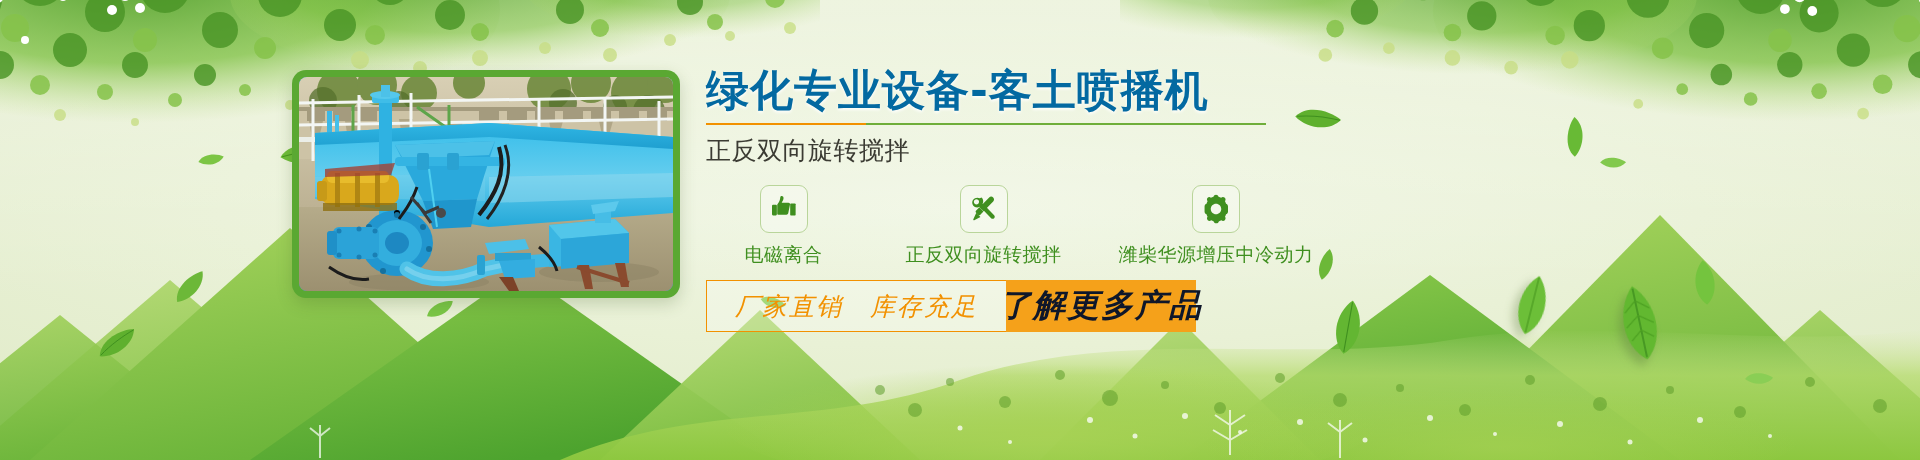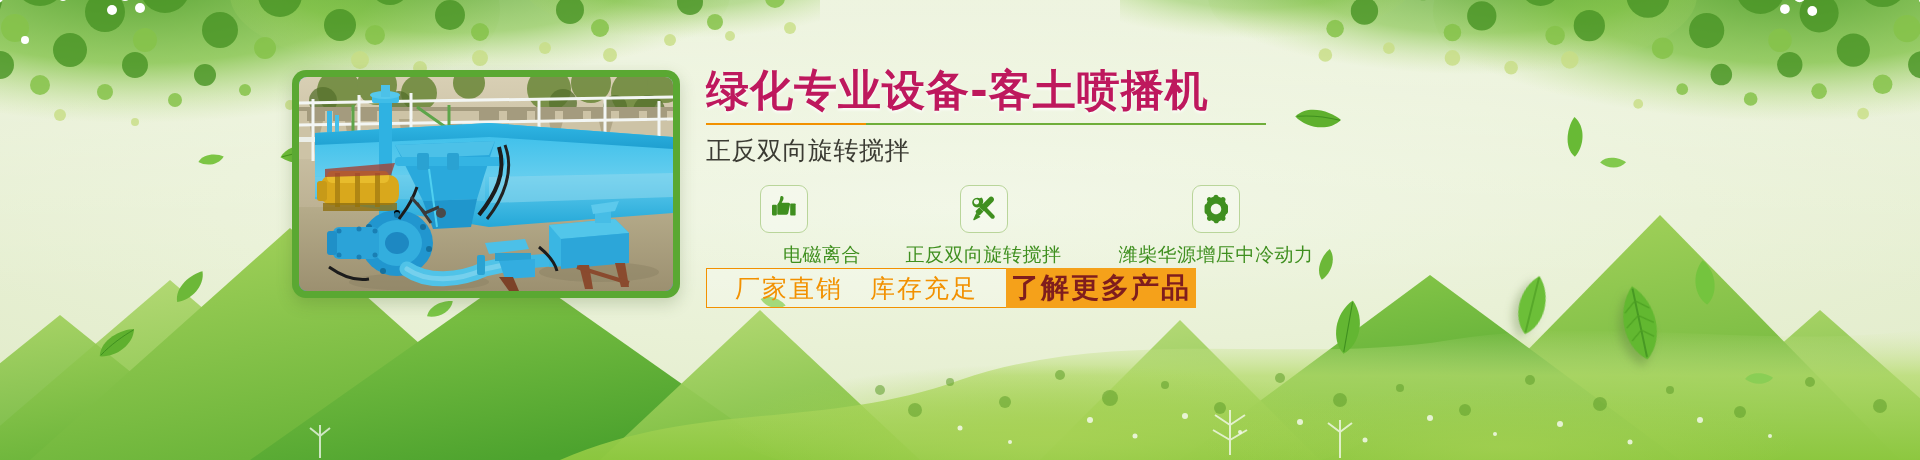--- a/index.html
+++ b/index.html
@@ -48,66 +48,66 @@
   .photo-inner{
     width:100%; height:100%; border-radius:8px; overflow:hidden;
     position:relative; background:#29a5d8;
   }
   .photo-svg{ display:block; width:100%; height:100%; }
 
   
   .content { position:absolute; left:706px; top:66px; width:620px; }
 
   .headline {
-    font-size:43px; line-height:1.12; font-weight:bold; color:#be185d;
+    font-size:43px; line-height:1.12; font-weight:bold; color:#0369a1;
     letter-spacing:1px;
     text-shadow:0 2px 3px rgba(255,255,255,.85);
     white-space:nowrap;
   }
   .divider{
     margin-top:9px; height:2px; width:560px;
     background:linear-gradient(90deg,#F29100 0 160px,#6fae3a 160px 100%);
   }
   .subtitle{
     margin-top:9px; font-size:25px; line-height:1.32; color:#3b3b33;
     letter-spacing:.5px;
   }
 
   
   .features{
     margin-top:18px; display:flex; align-items:flex-start; gap:0;
   }
   .feature{ text-align:center; }
-  .feature:nth-child(1){ width:155px;text-align:right; }
+  .feature:nth-child(1){ width:155px; }
   .feature:nth-child(2){ width:245px; }
   .feature:nth-child(3){ width:220px; }
   .feat-box{
     width:48px; height:48px; margin:0 auto;
     border:1px solid #b9d59a; border-radius:9px;
     background:rgba(255,255,255,.28);
     display:flex; align-items:center; justify-content:center;
   }
   .feat-box svg{ display:block; }
   .feat-label{
     margin-top:9px; font-size:19px; color:#3f8f1f; white-space:nowrap;
     letter-spacing:.5px;
   }
 
   
-  .cta{ margin-top:0; display:flex; height:40px; width:490px; }
+  .cta{ margin-top:12px; display:flex; height:52px; width:490px;font-style:italic; }
   .cta-left{
     flex:1; border:1px solid #F29100; border-right:none;
     display:flex; align-items:center; justify-content:center;
     background:rgba(255,255,255,.25);
     color:#F29100; font-size:25px; letter-spacing:2px; white-space:nowrap;
   }
   .cta-right{
     width:190px; background:#F5A11A;
     display:flex; align-items:center; justify-content:center;
-    color:#7f1d1d; font-size:28px; font-weight:bold; letter-spacing:2px;
+    color:#0f172a; font-size:32px; font-weight:bold; letter-spacing:2px;
     white-space:nowrap;
   }
 </style>
 </head>
 <body>
 
 <div id="banner">
 
   <div class="bg-base"></div>
   <div class="bg-sky-glow"></div>

